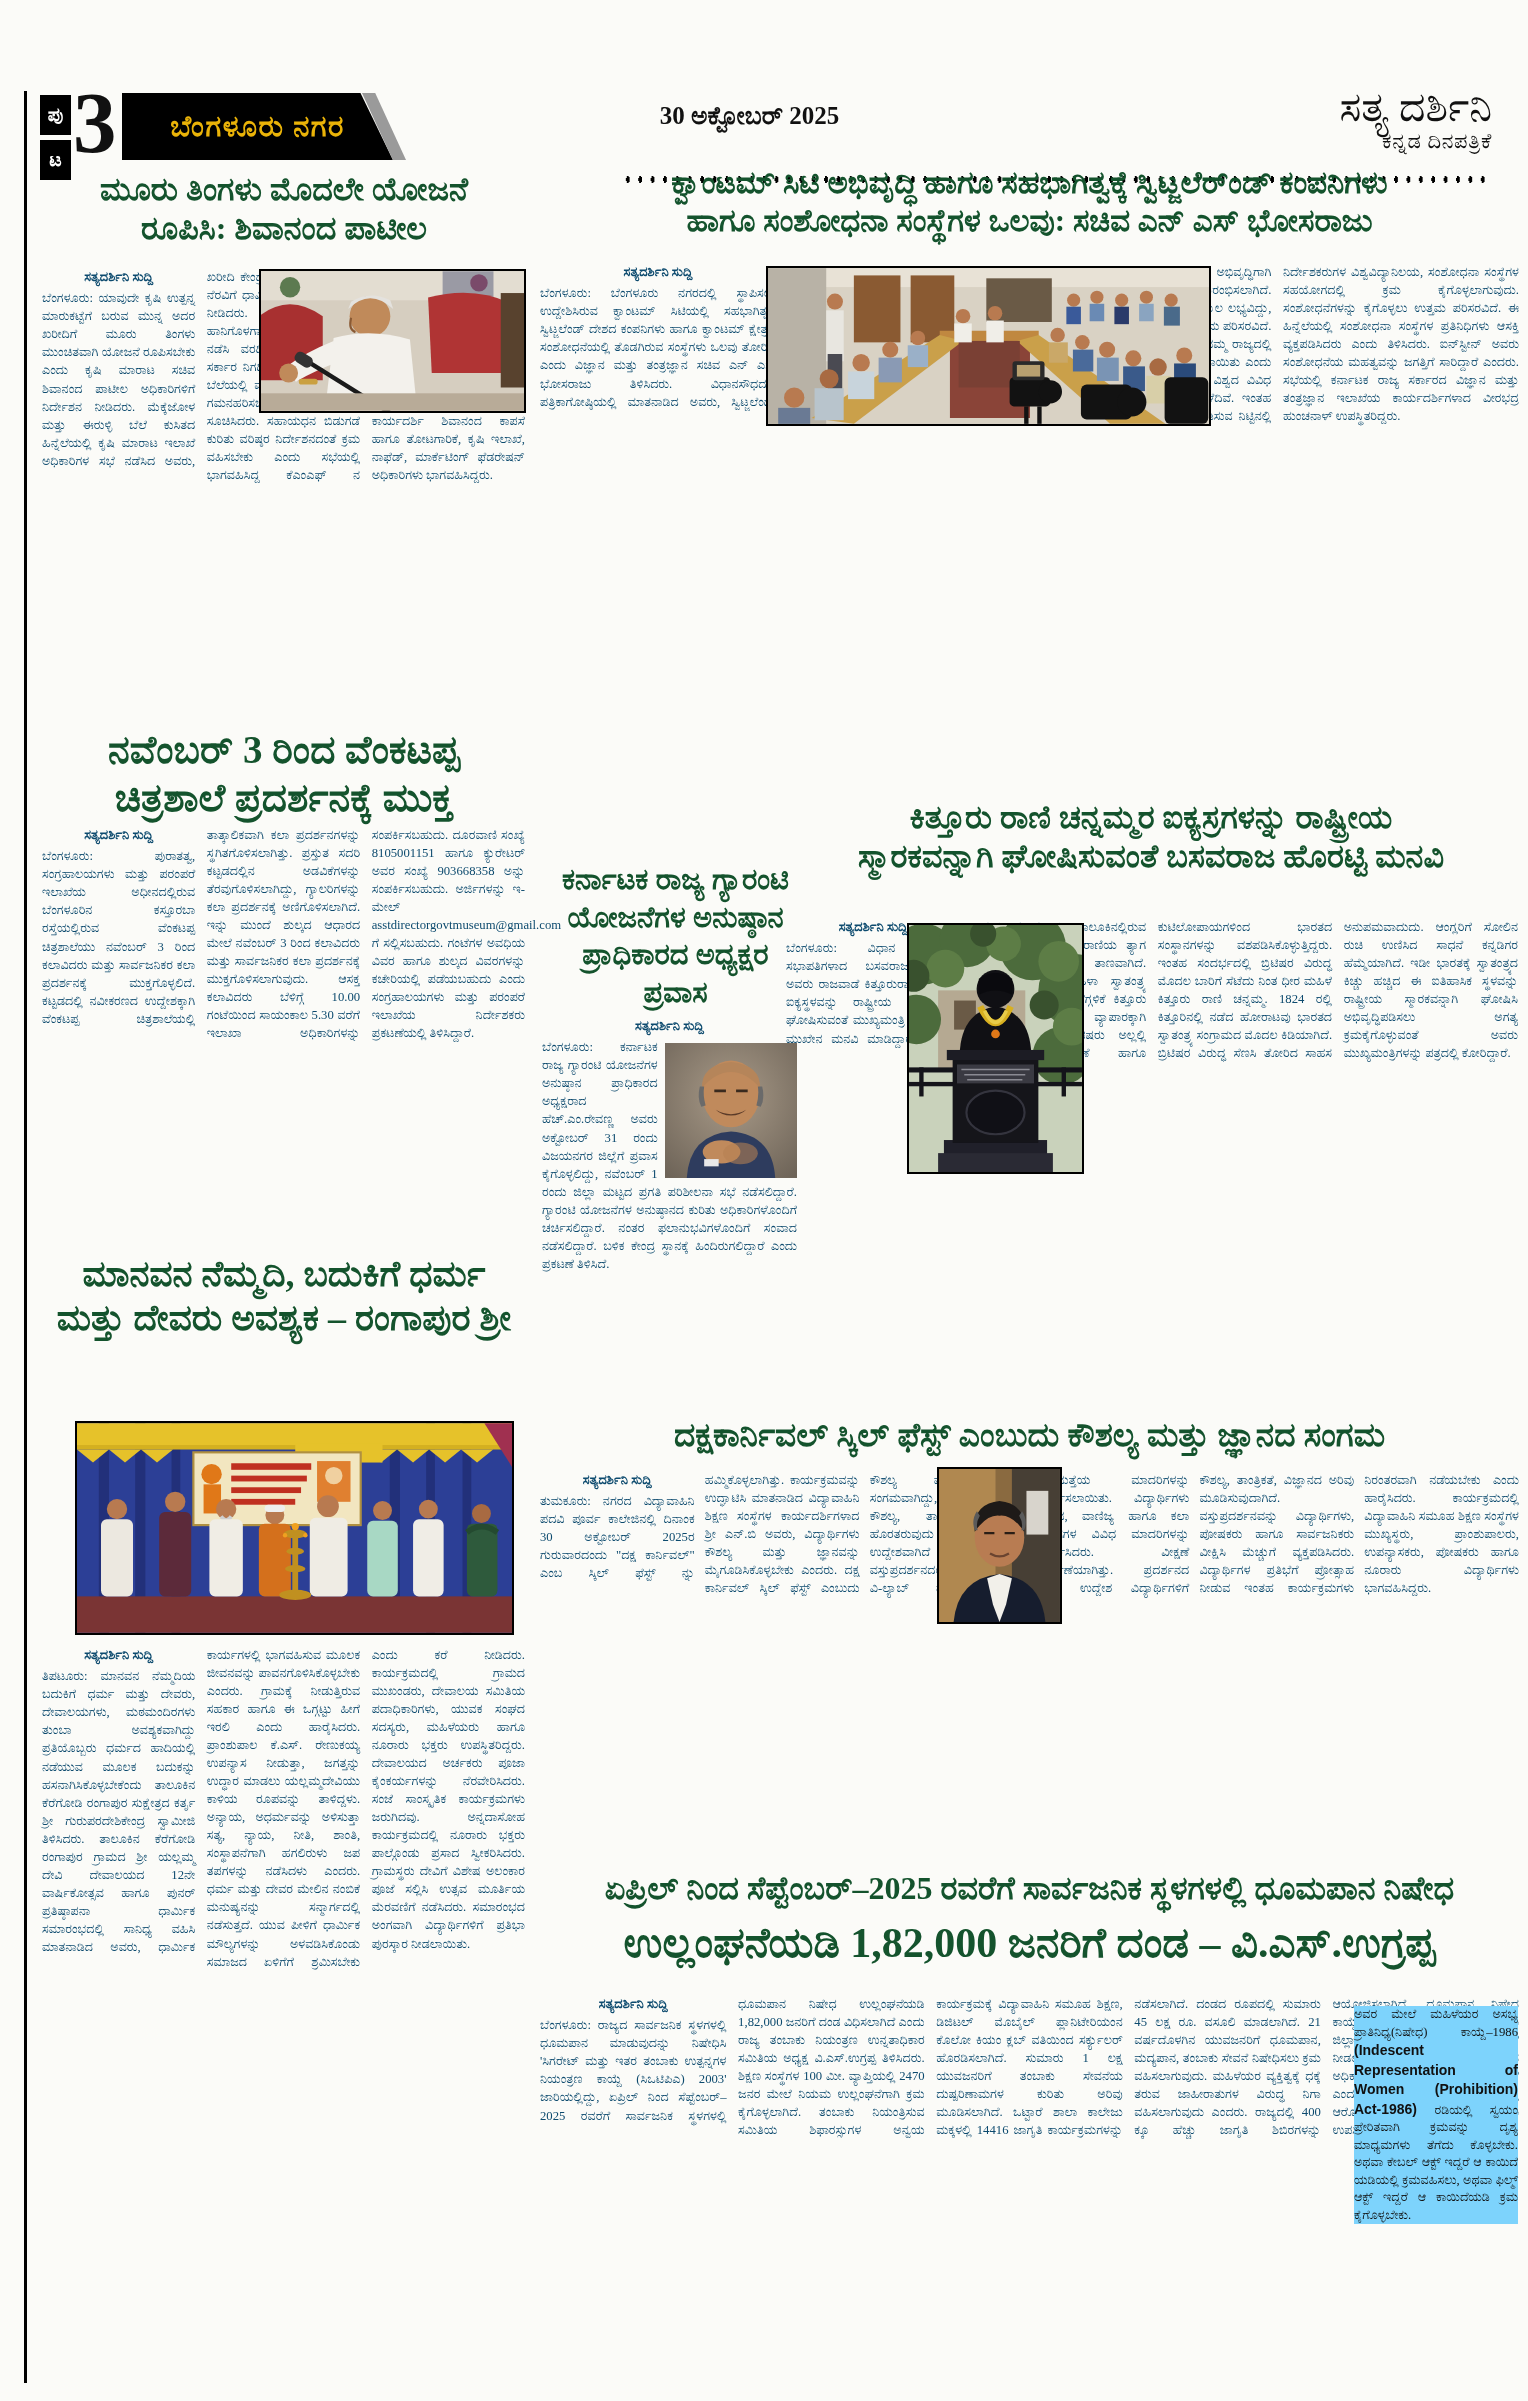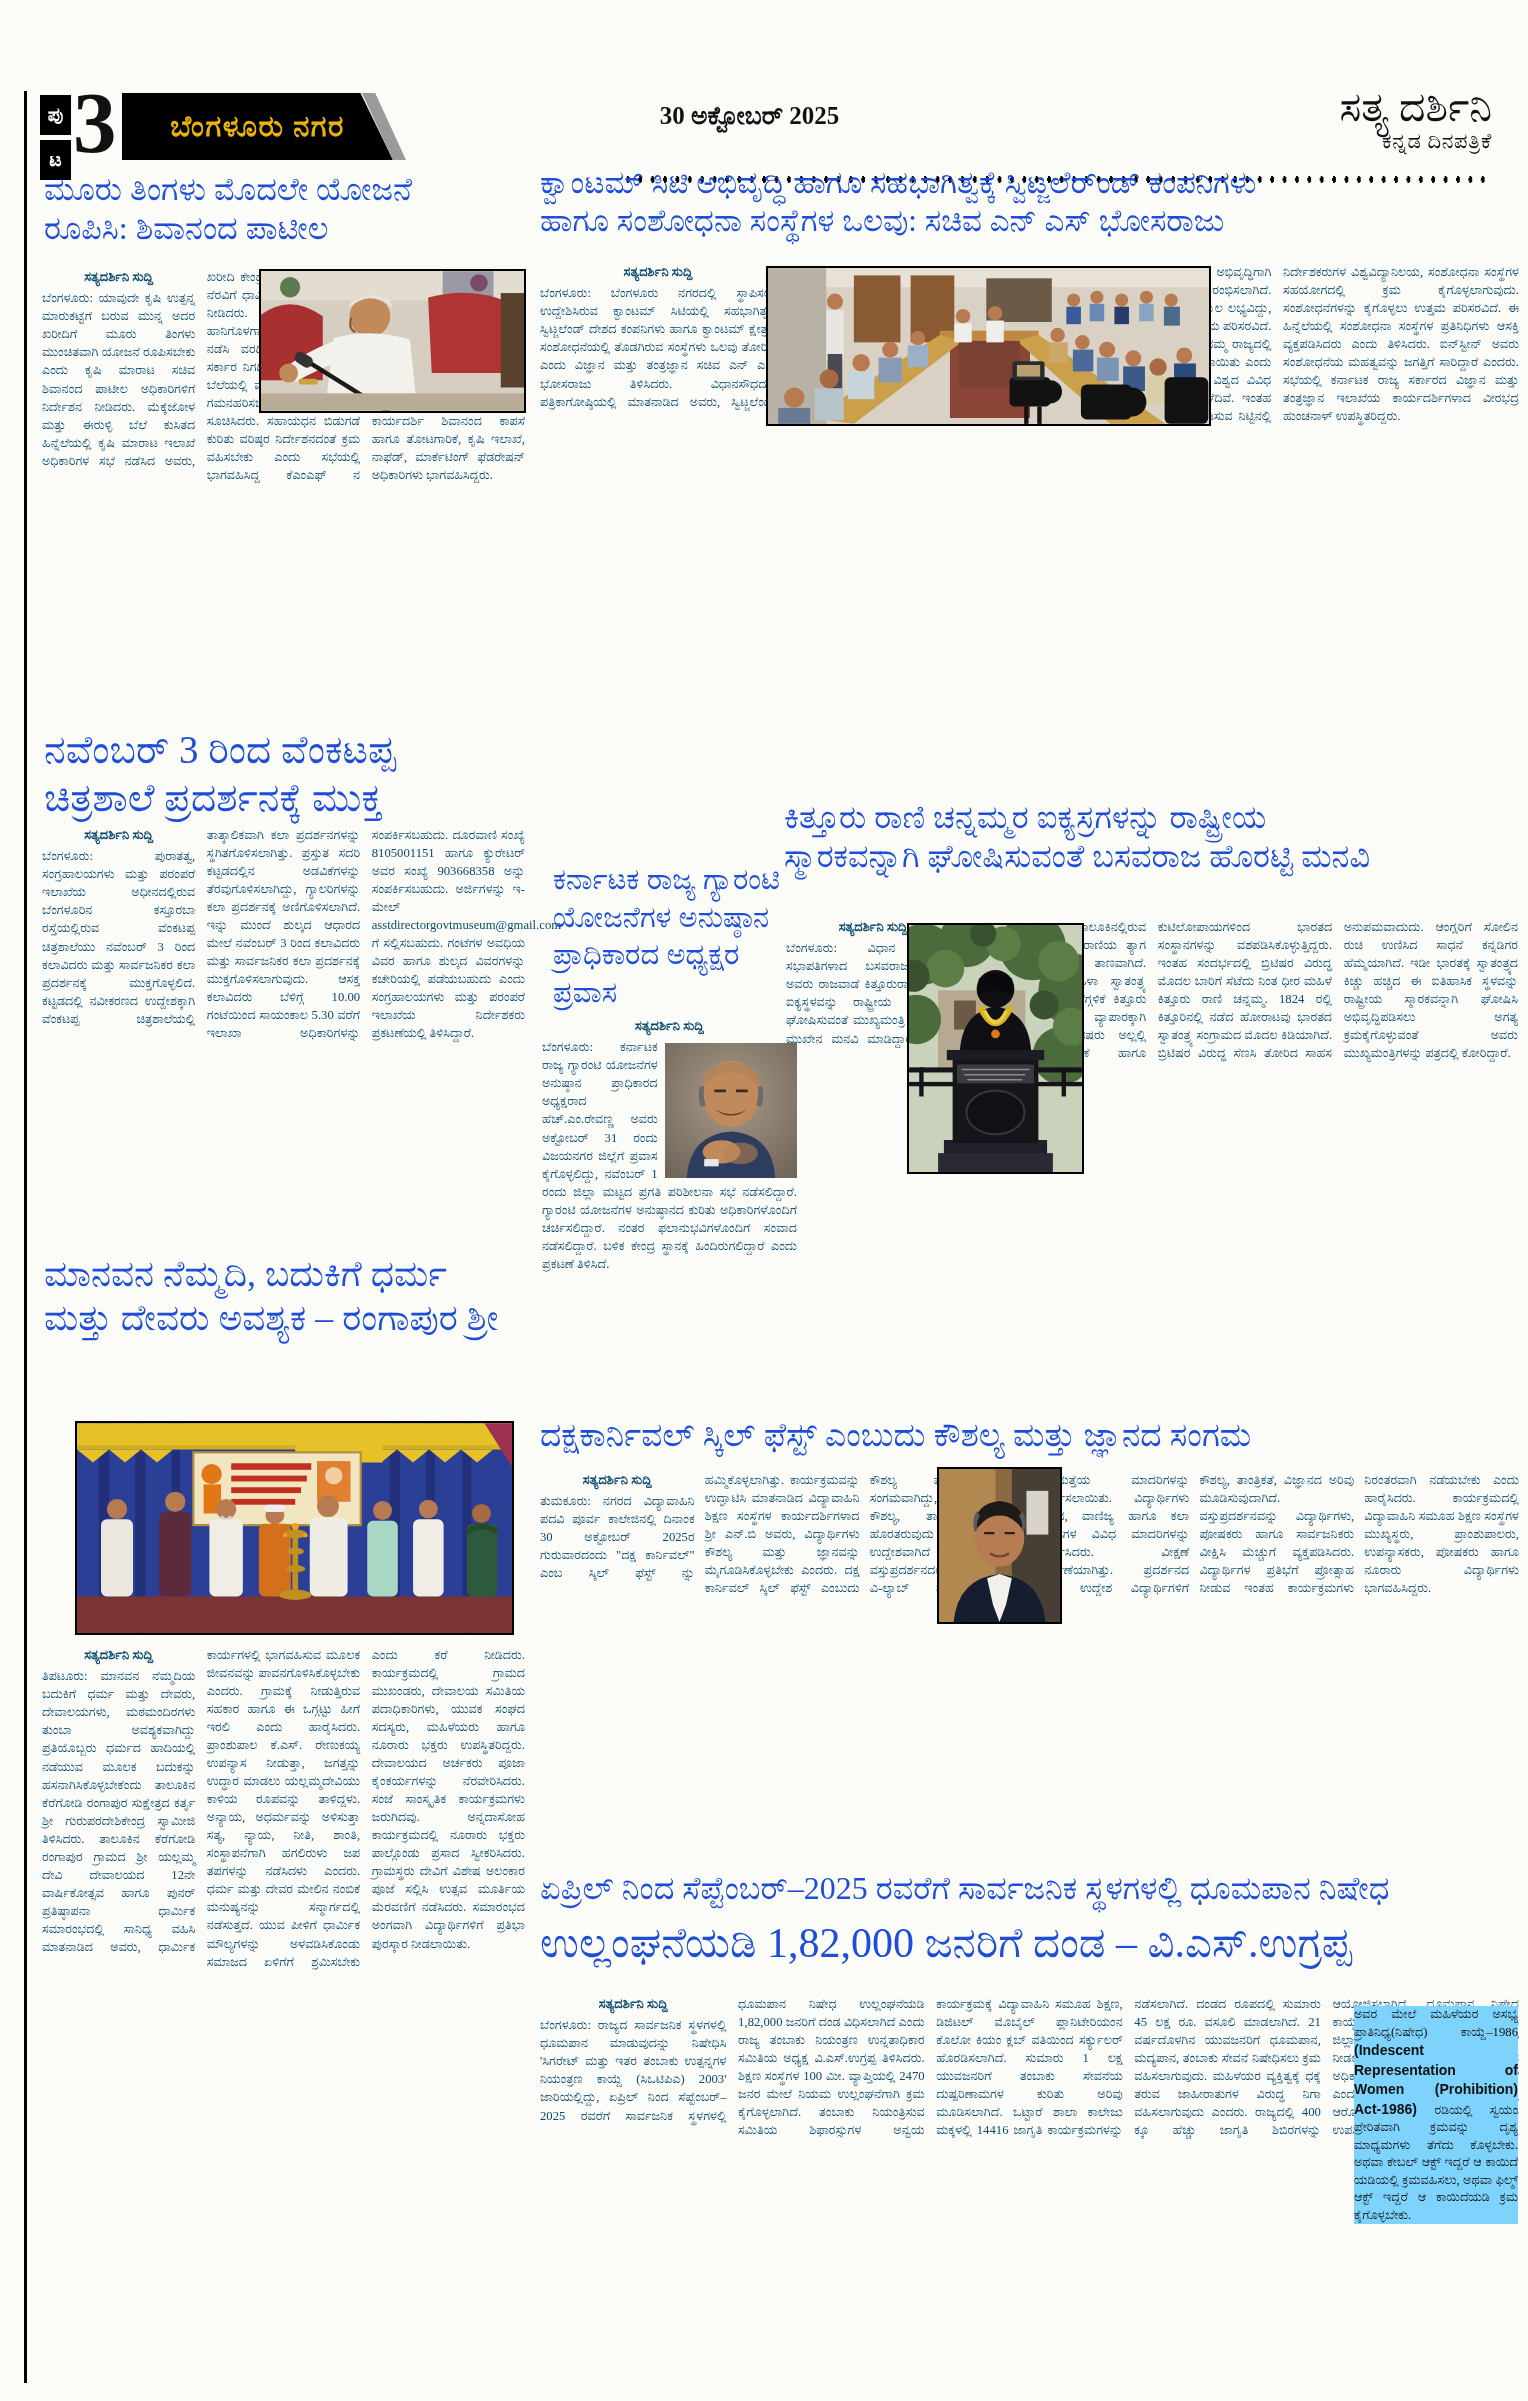--- a/index.html
+++ b/index.html
@@ -1,19 +1,19 @@
 <!DOCTYPE html>
 <html style="font-size:11.6px"><head>
 <meta charset="utf-8">
 <style>
   html,body{margin:0;padding:0;background:#e8e8e4;}
   #page{position:relative;width:1528px;height:2401px;background:#fbfbf8;
         font-family:"Liberation Serif","DejaVu Serif",serif;color:#111;overflow:hidden;}
   .abs{position:absolute;}
-  .hl{font-weight:normal;color:#1d4ed8;line-height:1.22;}
+  .hl{font-weight:bold;color:#14532d;text-align:center;line-height:1.22;}
   .body-txt{font-size:12.7px;line-height:1.42;text-align:justify;color:#0c4a6e;}
   .cols3{column-count:3;column-gap:11.6px;}
   .cols4{column-count:4;column-gap:11.6px;}
   .cols5{column-count:5;column-gap:11.6px;}
   .cols6{column-count:6;column-gap:10.2px;}
   .byline{text-align:center;font-weight:bold;font-size:13px;margin:0 0 2.9px 0;}
   .photo{border:2.2px solid #000;background:#ccc;overflow:hidden;z-index:3;}
   .photo svg{display:block;}
   .dots{background-image:radial-gradient(ellipse 2.9px 5.1px at 5.8px 7.3px,#000 62%,transparent 64%);
         background-size:12.4px 14.6px;background-repeat:repeat-x;}

